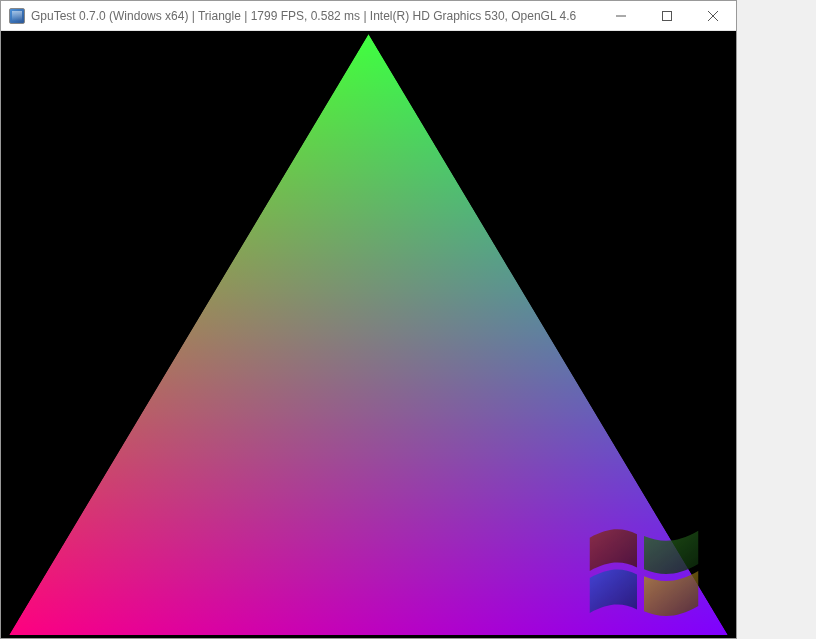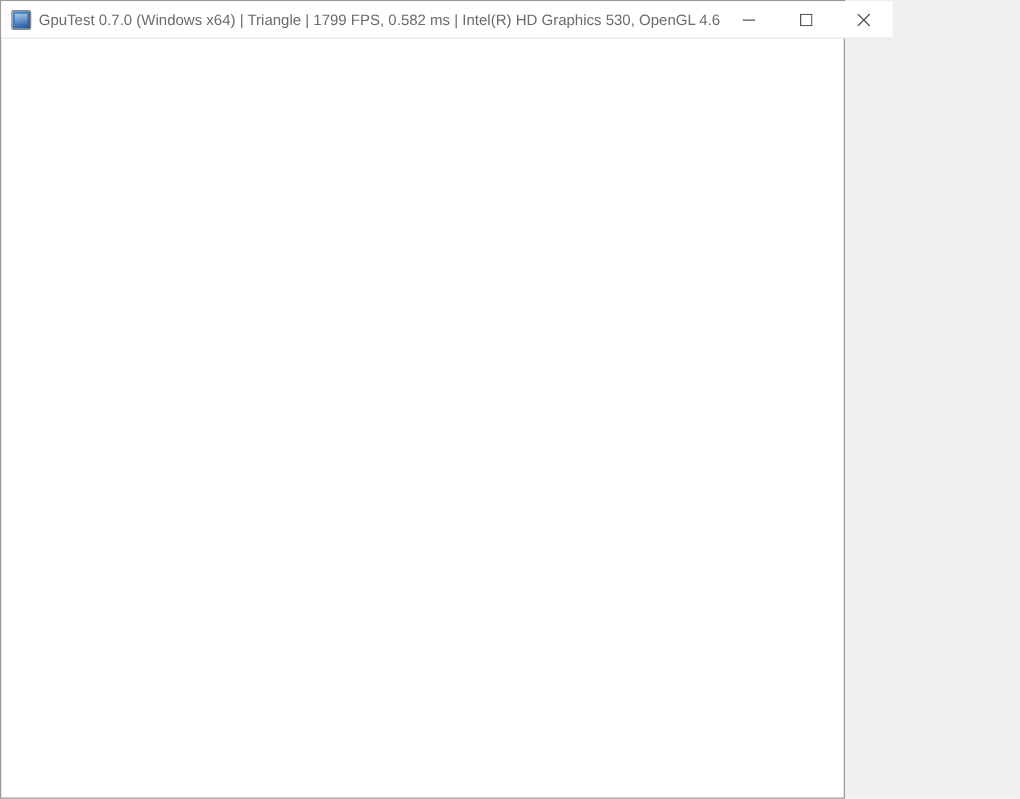--- a/index.html
+++ b/index.html
@@ -10,26 +10,26 @@
     body {
       font-family: "Microsoft YaHei", "Segoe UI", Tahoma, sans-serif;
       font-size: 12px;
       background: #f0f0f0;
       width: 816px;
       height: 639px;
       overflow: hidden;
       position: relative;
     }
     .window {
-      width: 676px;
+      width: 737px;
       height: 639px;
       background: #ffffff;
       border: 1px solid #999;
       display: flex;
-      flex-direction: row;
+      flex-direction: column;
       position: relative;
     }
     .titlebar {
       height: 30px;
       background: #ffffff;
       display: flex;
       align-items: center;
       padding-left: 8px;
       color: #555;
       font-size: 12px;

